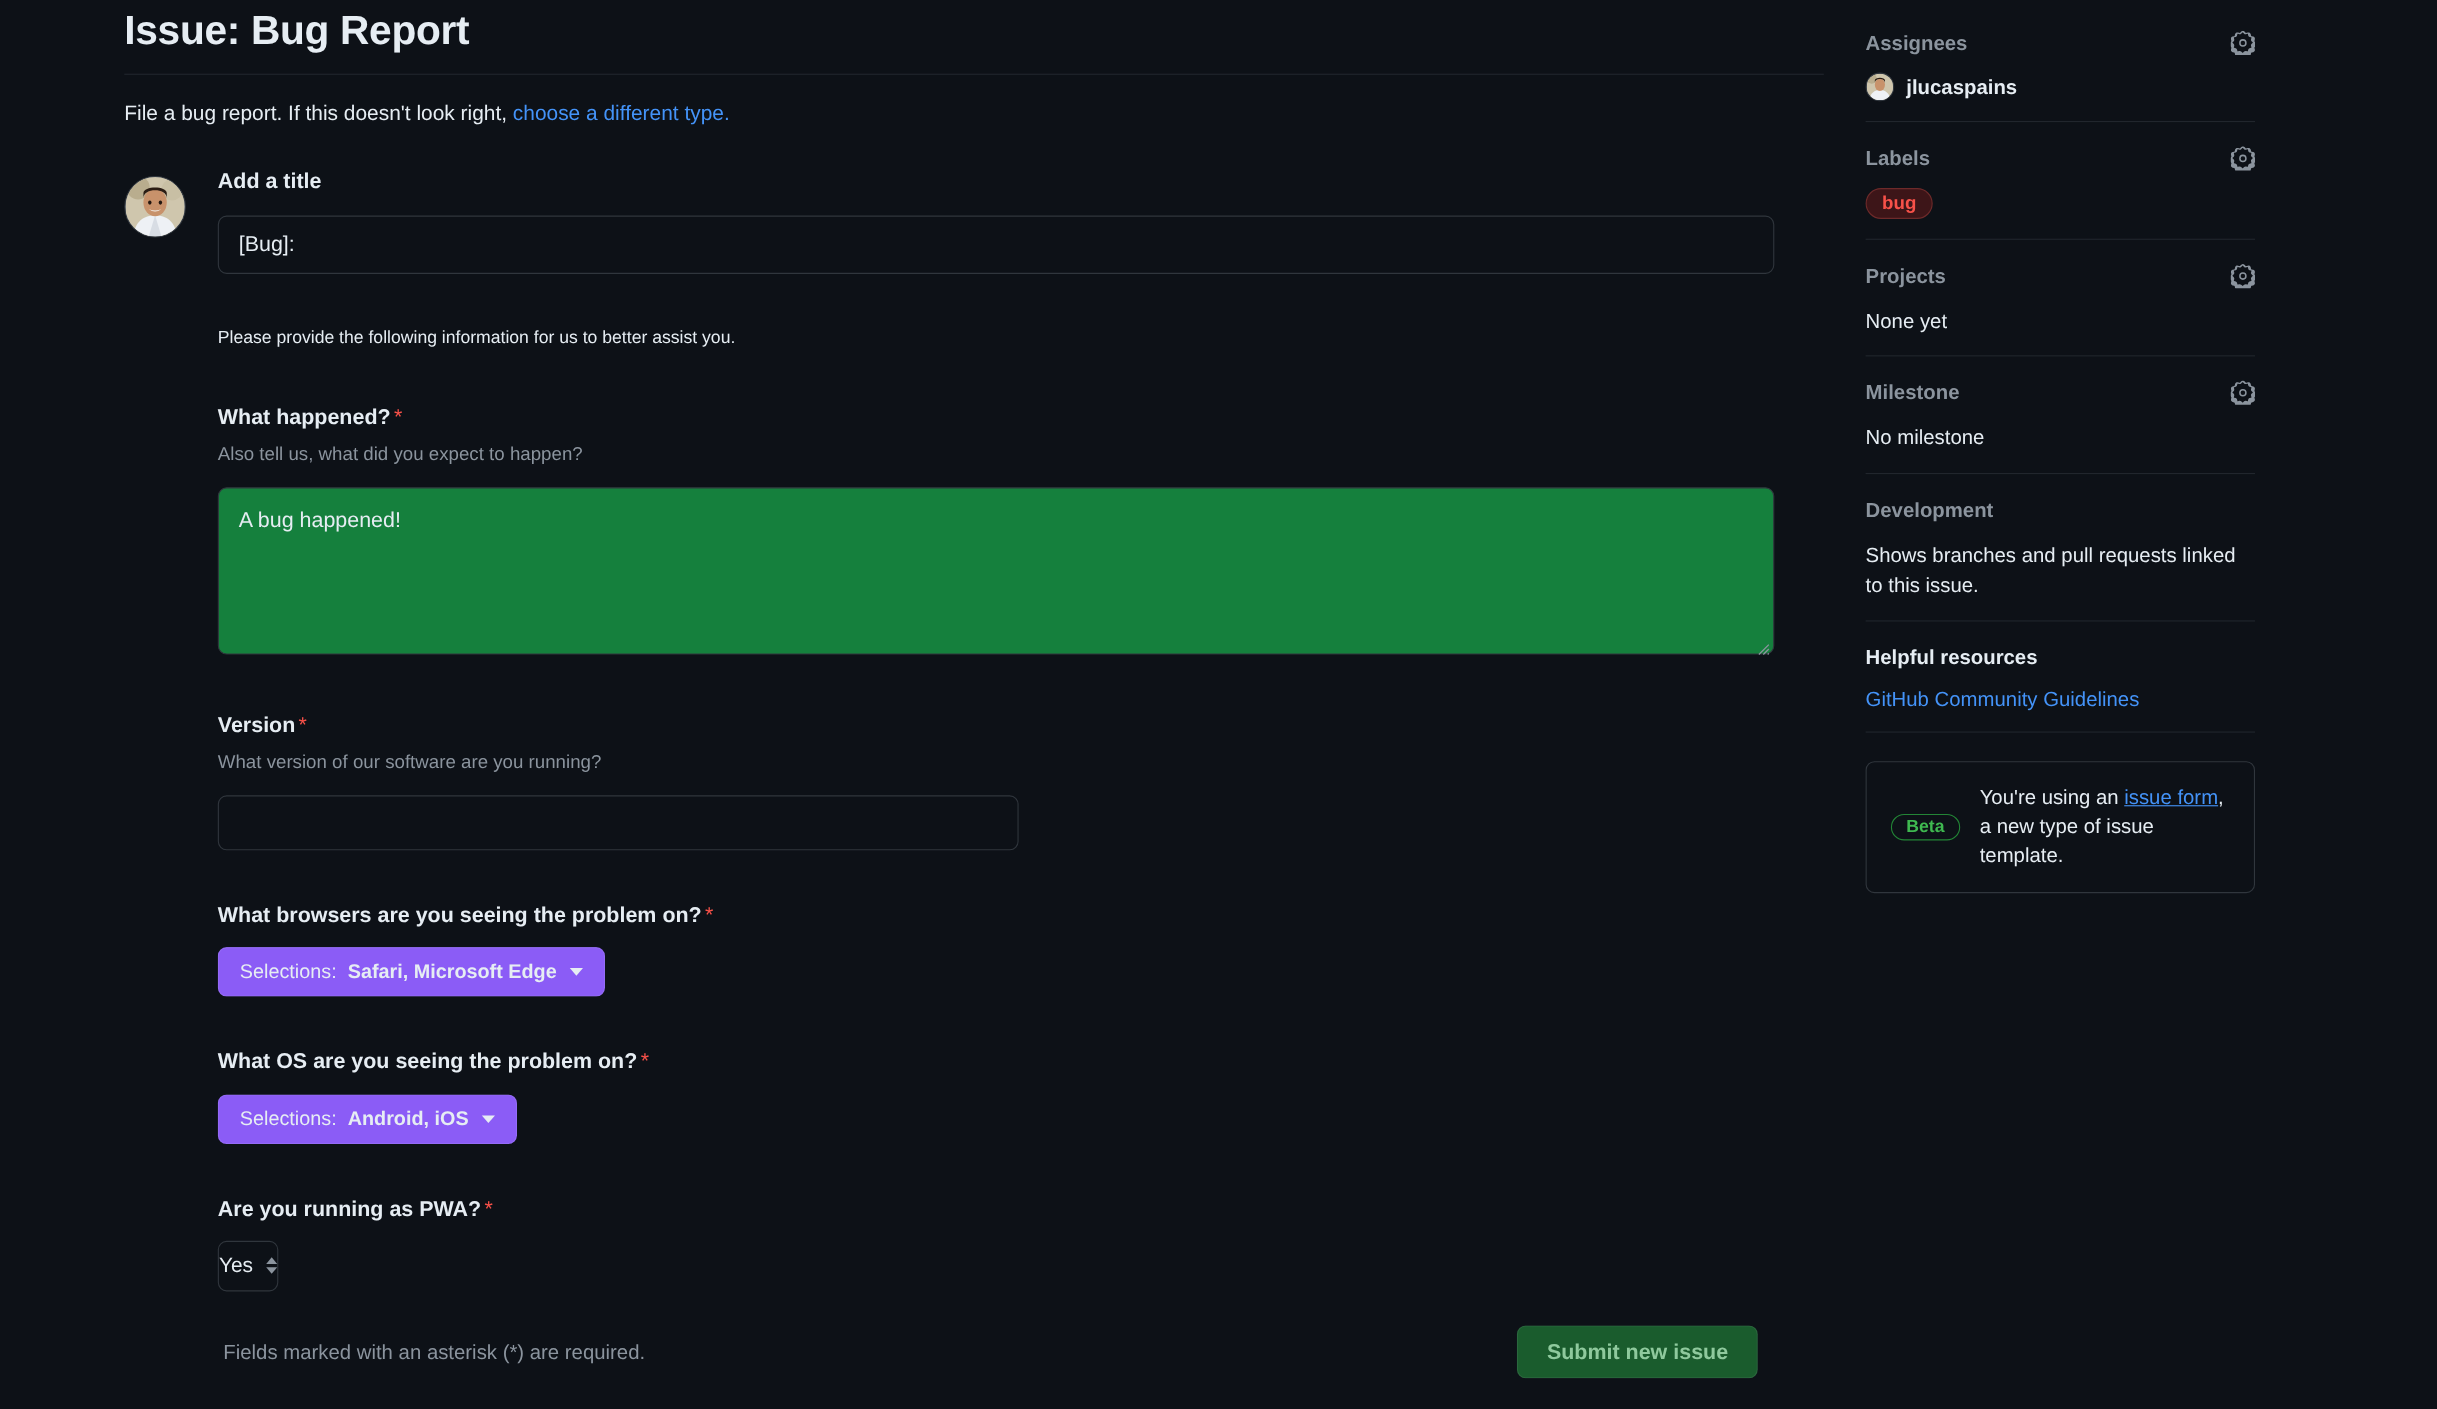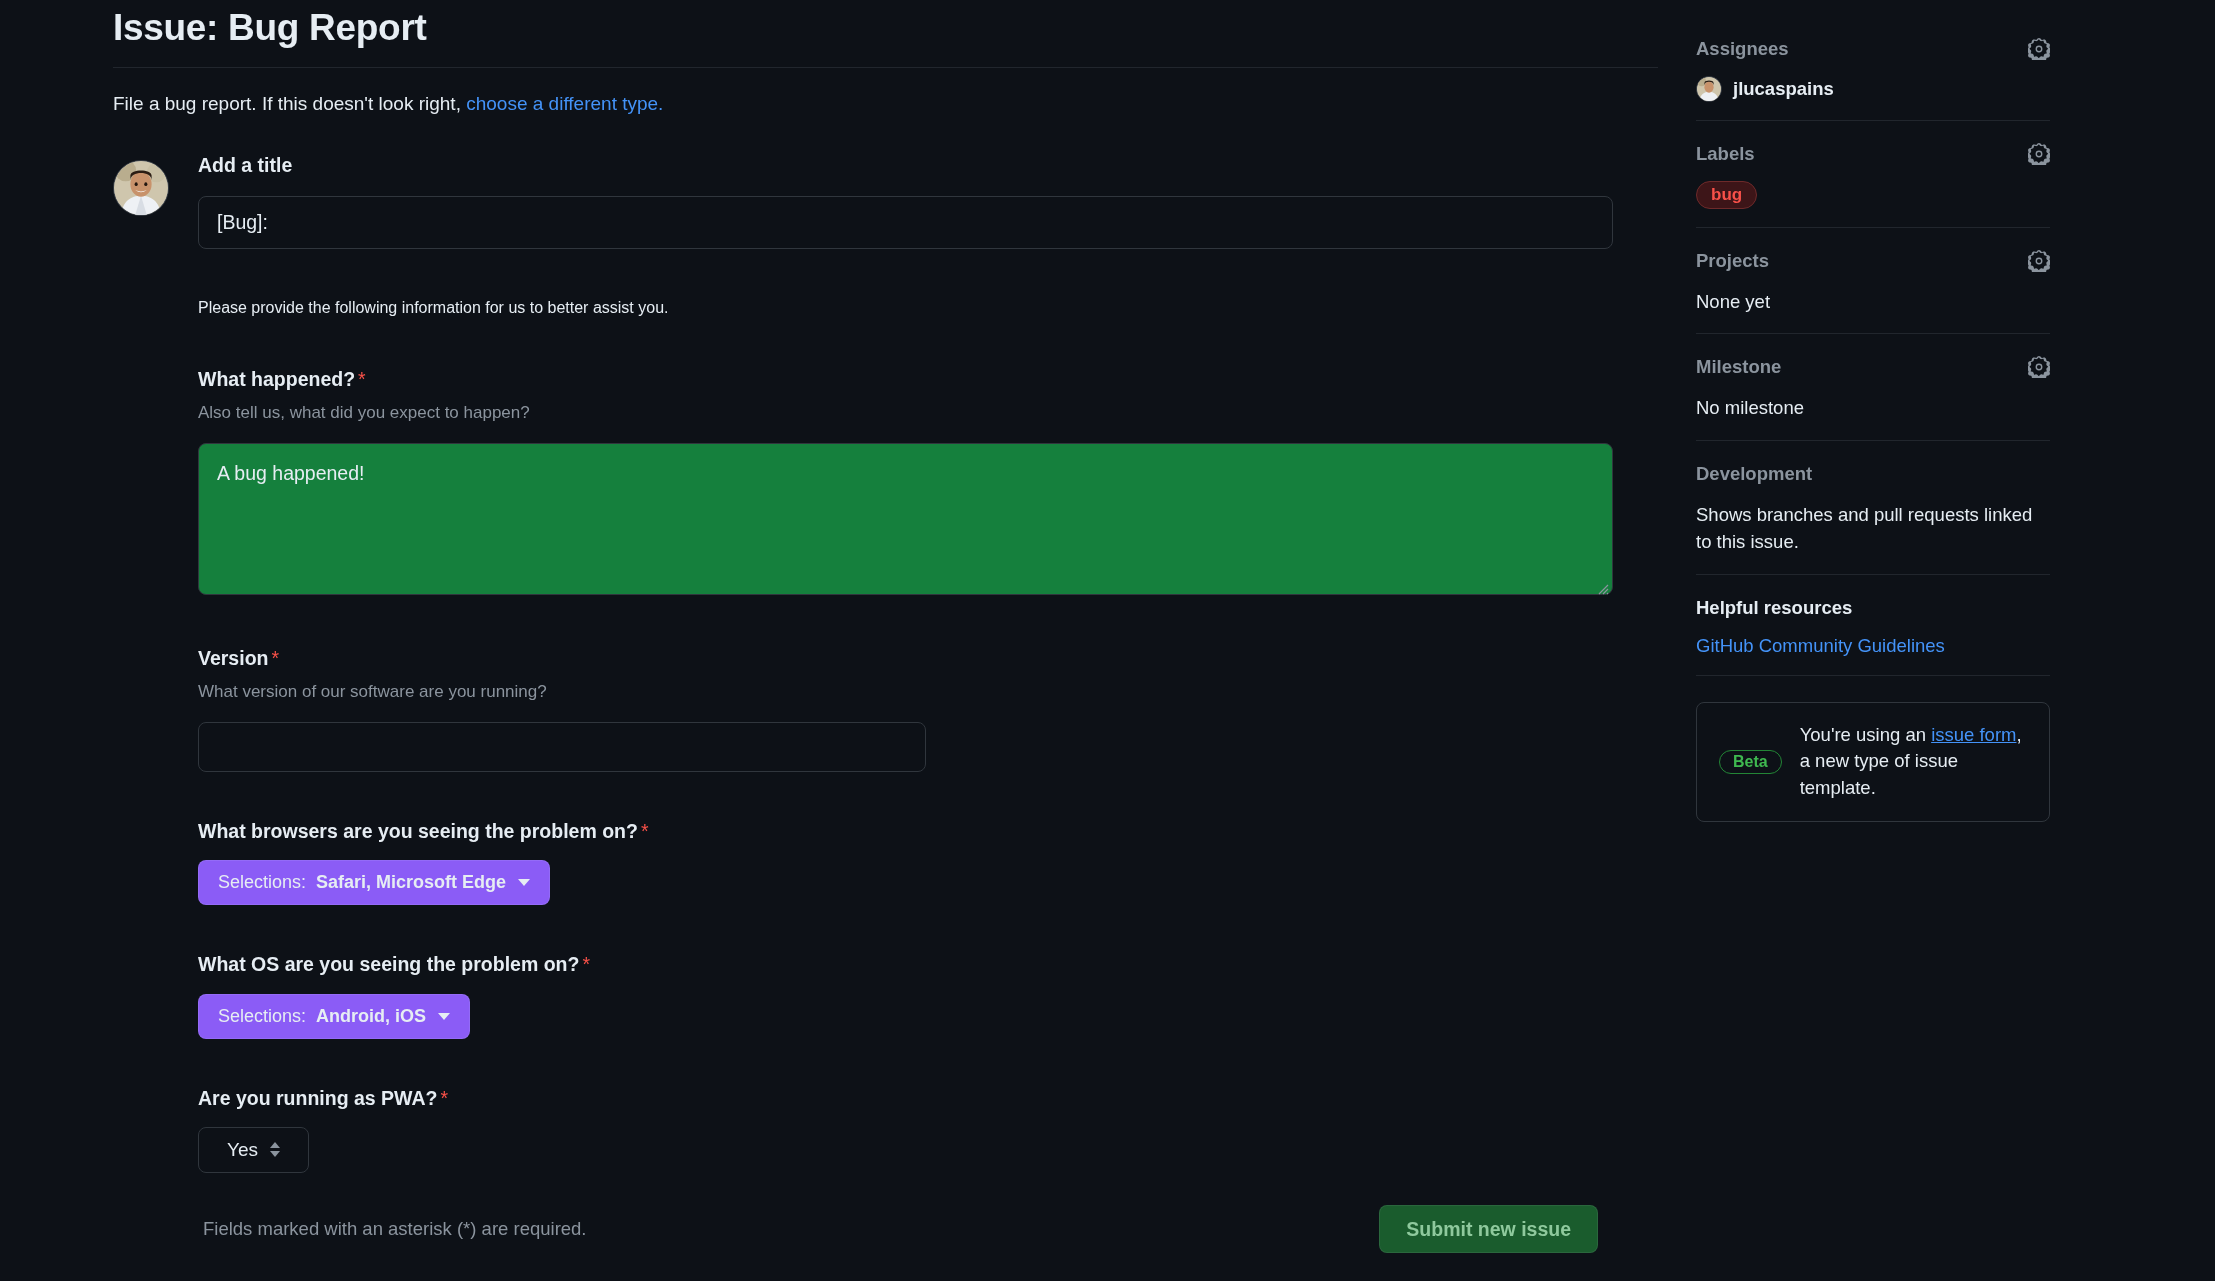--- a/index.html
+++ b/index.html
@@ -191,21 +191,21 @@
     border-top: 7px solid #e6edf3;
     margin-left: 2px;
   }
 
   .select-btn {
     margin-top: 15px;
     display: inline-flex;
     align-items: center;
     gap: 12px;
     height: 46px;
-    padding: 0 28px;
+    padding: 0 0;
     background: #0d1117;
     border: 1px solid #30363d;
     border-radius: 8px;
     color: #e6edf3;
     font-size: 19px;
     cursor: pointer;
     font-family: "Liberation Sans", sans-serif;
   }
   .updown { display: flex; flex-direction: column; gap: 3px; }
   .updown .up {
@@ -247,21 +247,21 @@
     font-size: 19.5px;
     font-weight: bold;
     font-family: "Liberation Sans", sans-serif;
     cursor: pointer;
     margin-right: 60px;
   }
 
   
   .sidebar {
     width: 480px;
-    padding: 36px 90px 0 36px;
+    padding: 26px 90px 0 36px;
     position: relative;
   }
 
   .sb-section { padding-bottom: 18px; }
   .sb-head {
     display: flex;
     align-items: flex-start;
     justify-content: space-between;
   }
   .sb-title {

